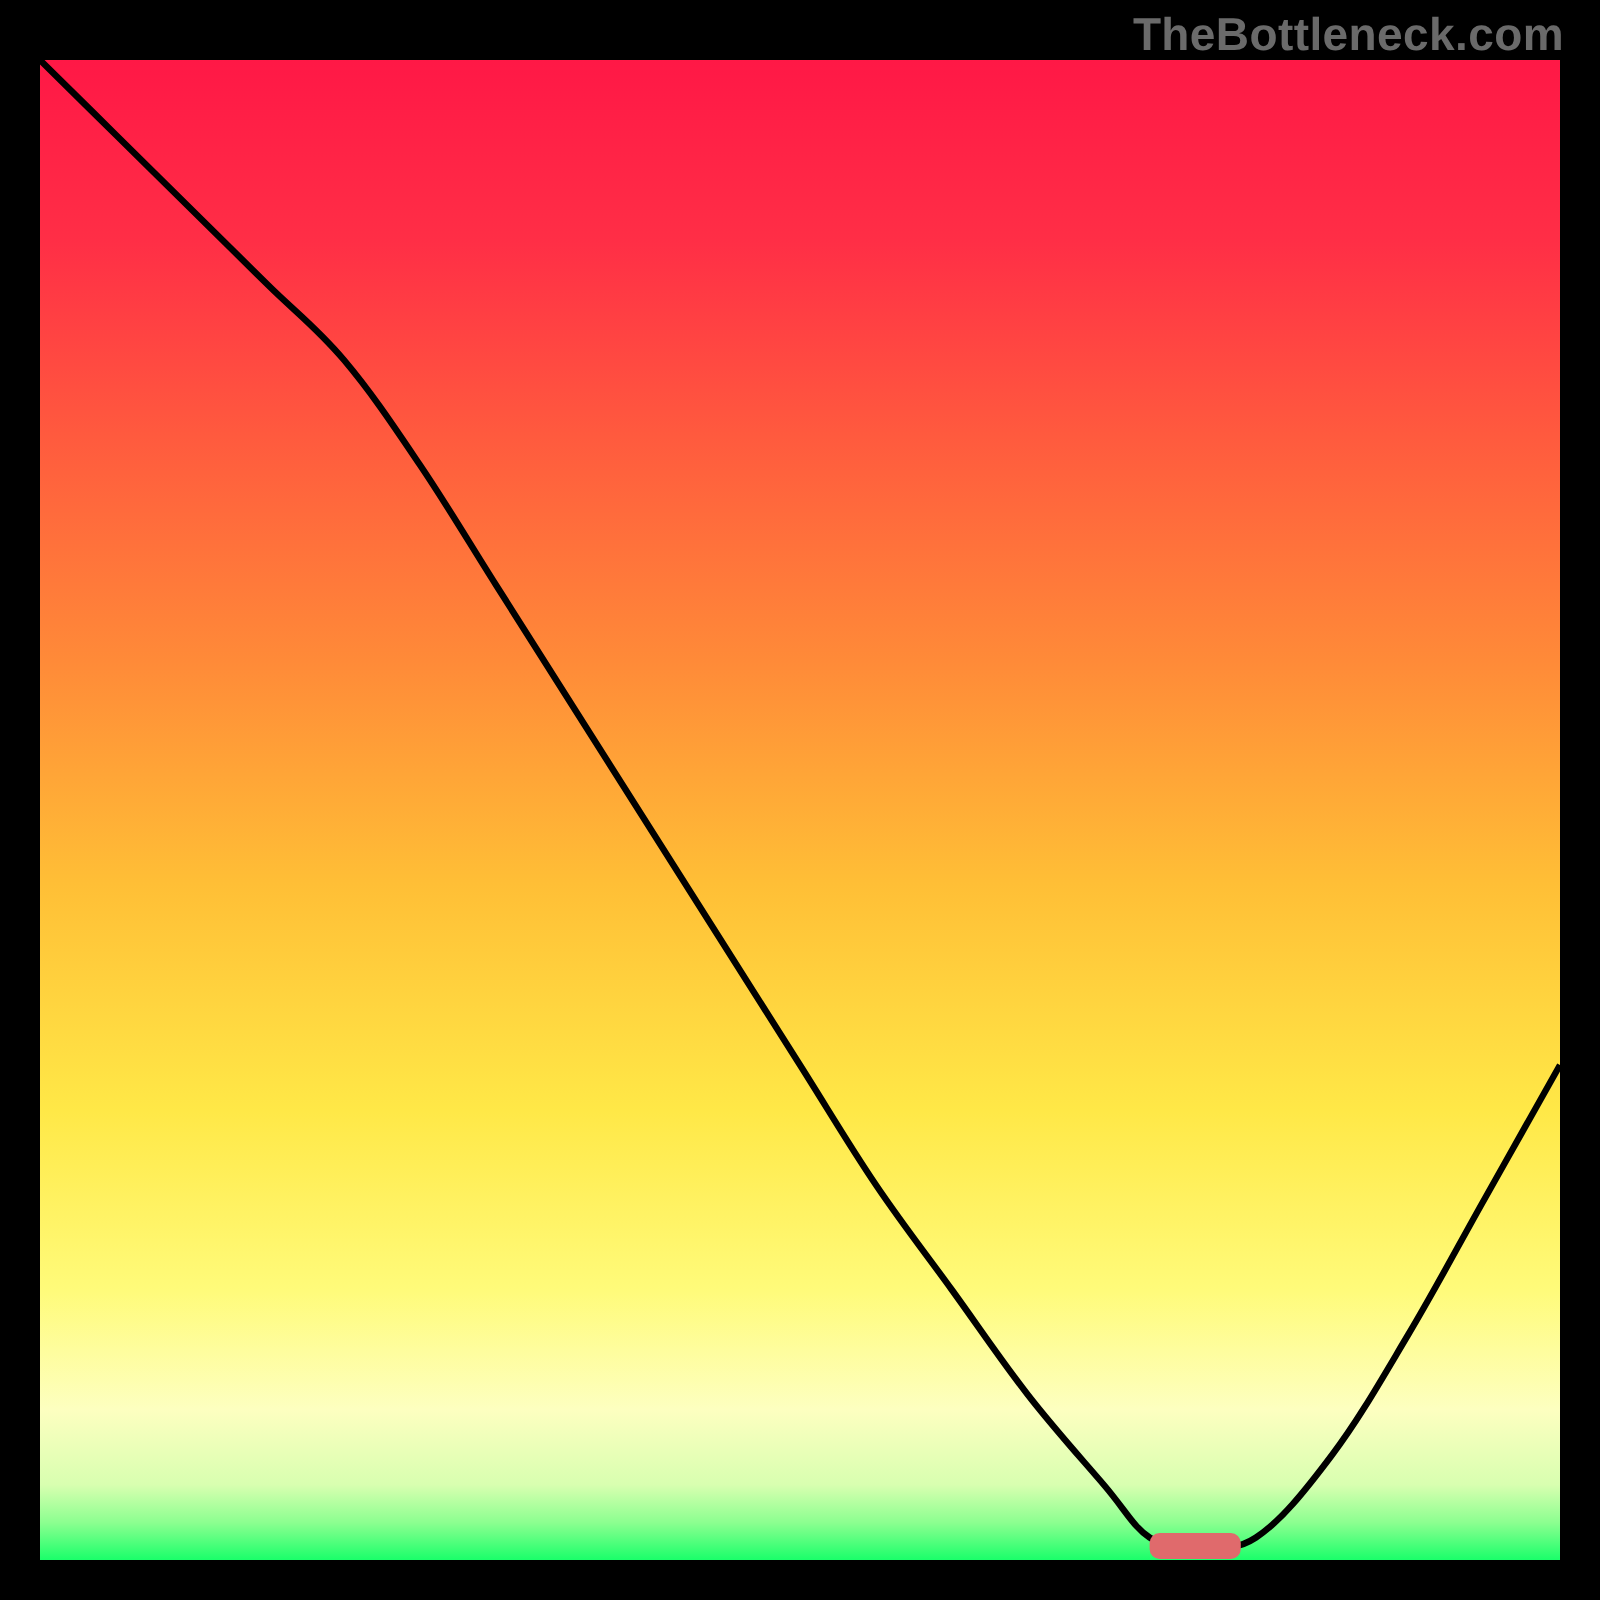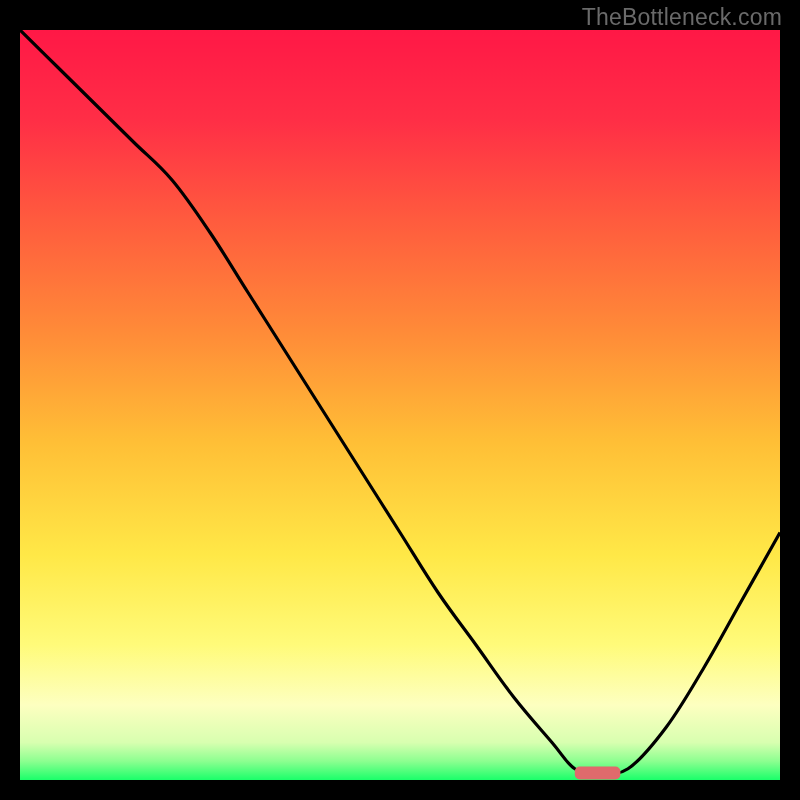--- a/index.html
+++ b/index.html
@@ -26,21 +26,21 @@
   }
   .plot-area svg {
     display: block;
   }
   .watermark {
     position: absolute;
     top: 4px;
     right: 18px;
     color: #6a6a6a;
     font-size: 23px;
-    font-weight: 400;
+    font-weight: 700;
     letter-spacing: 0.2px;
   }
 </style>
 </head>
 <body>
 
 <div class="frame">
 
   <div class="watermark">TheBottleneck.com</div>
 

